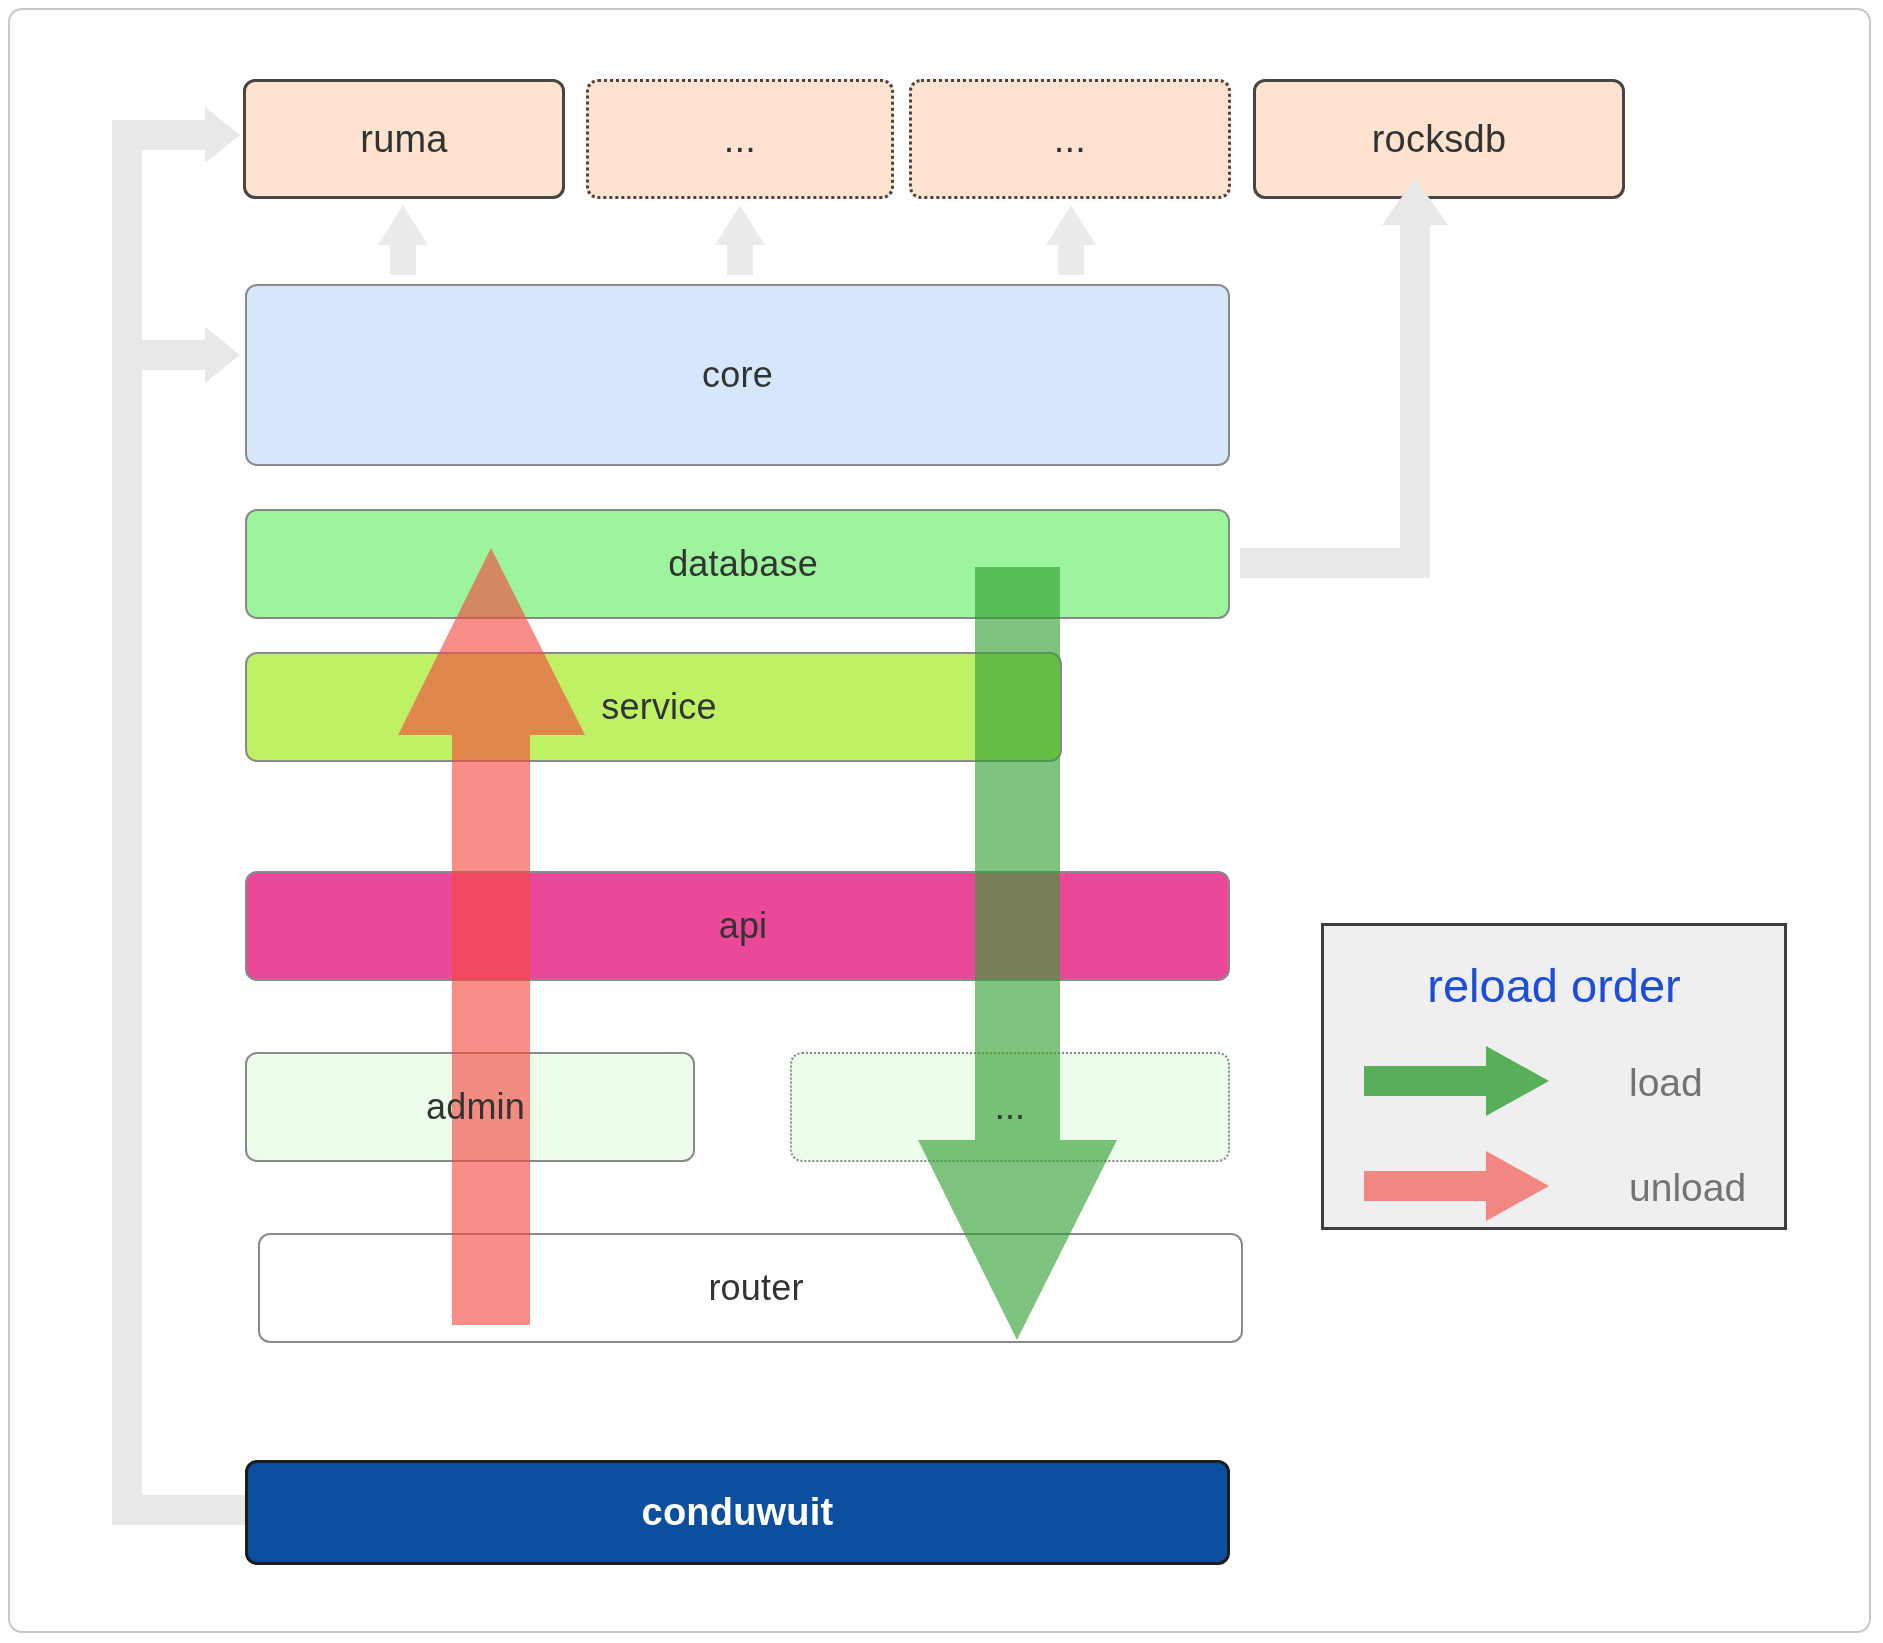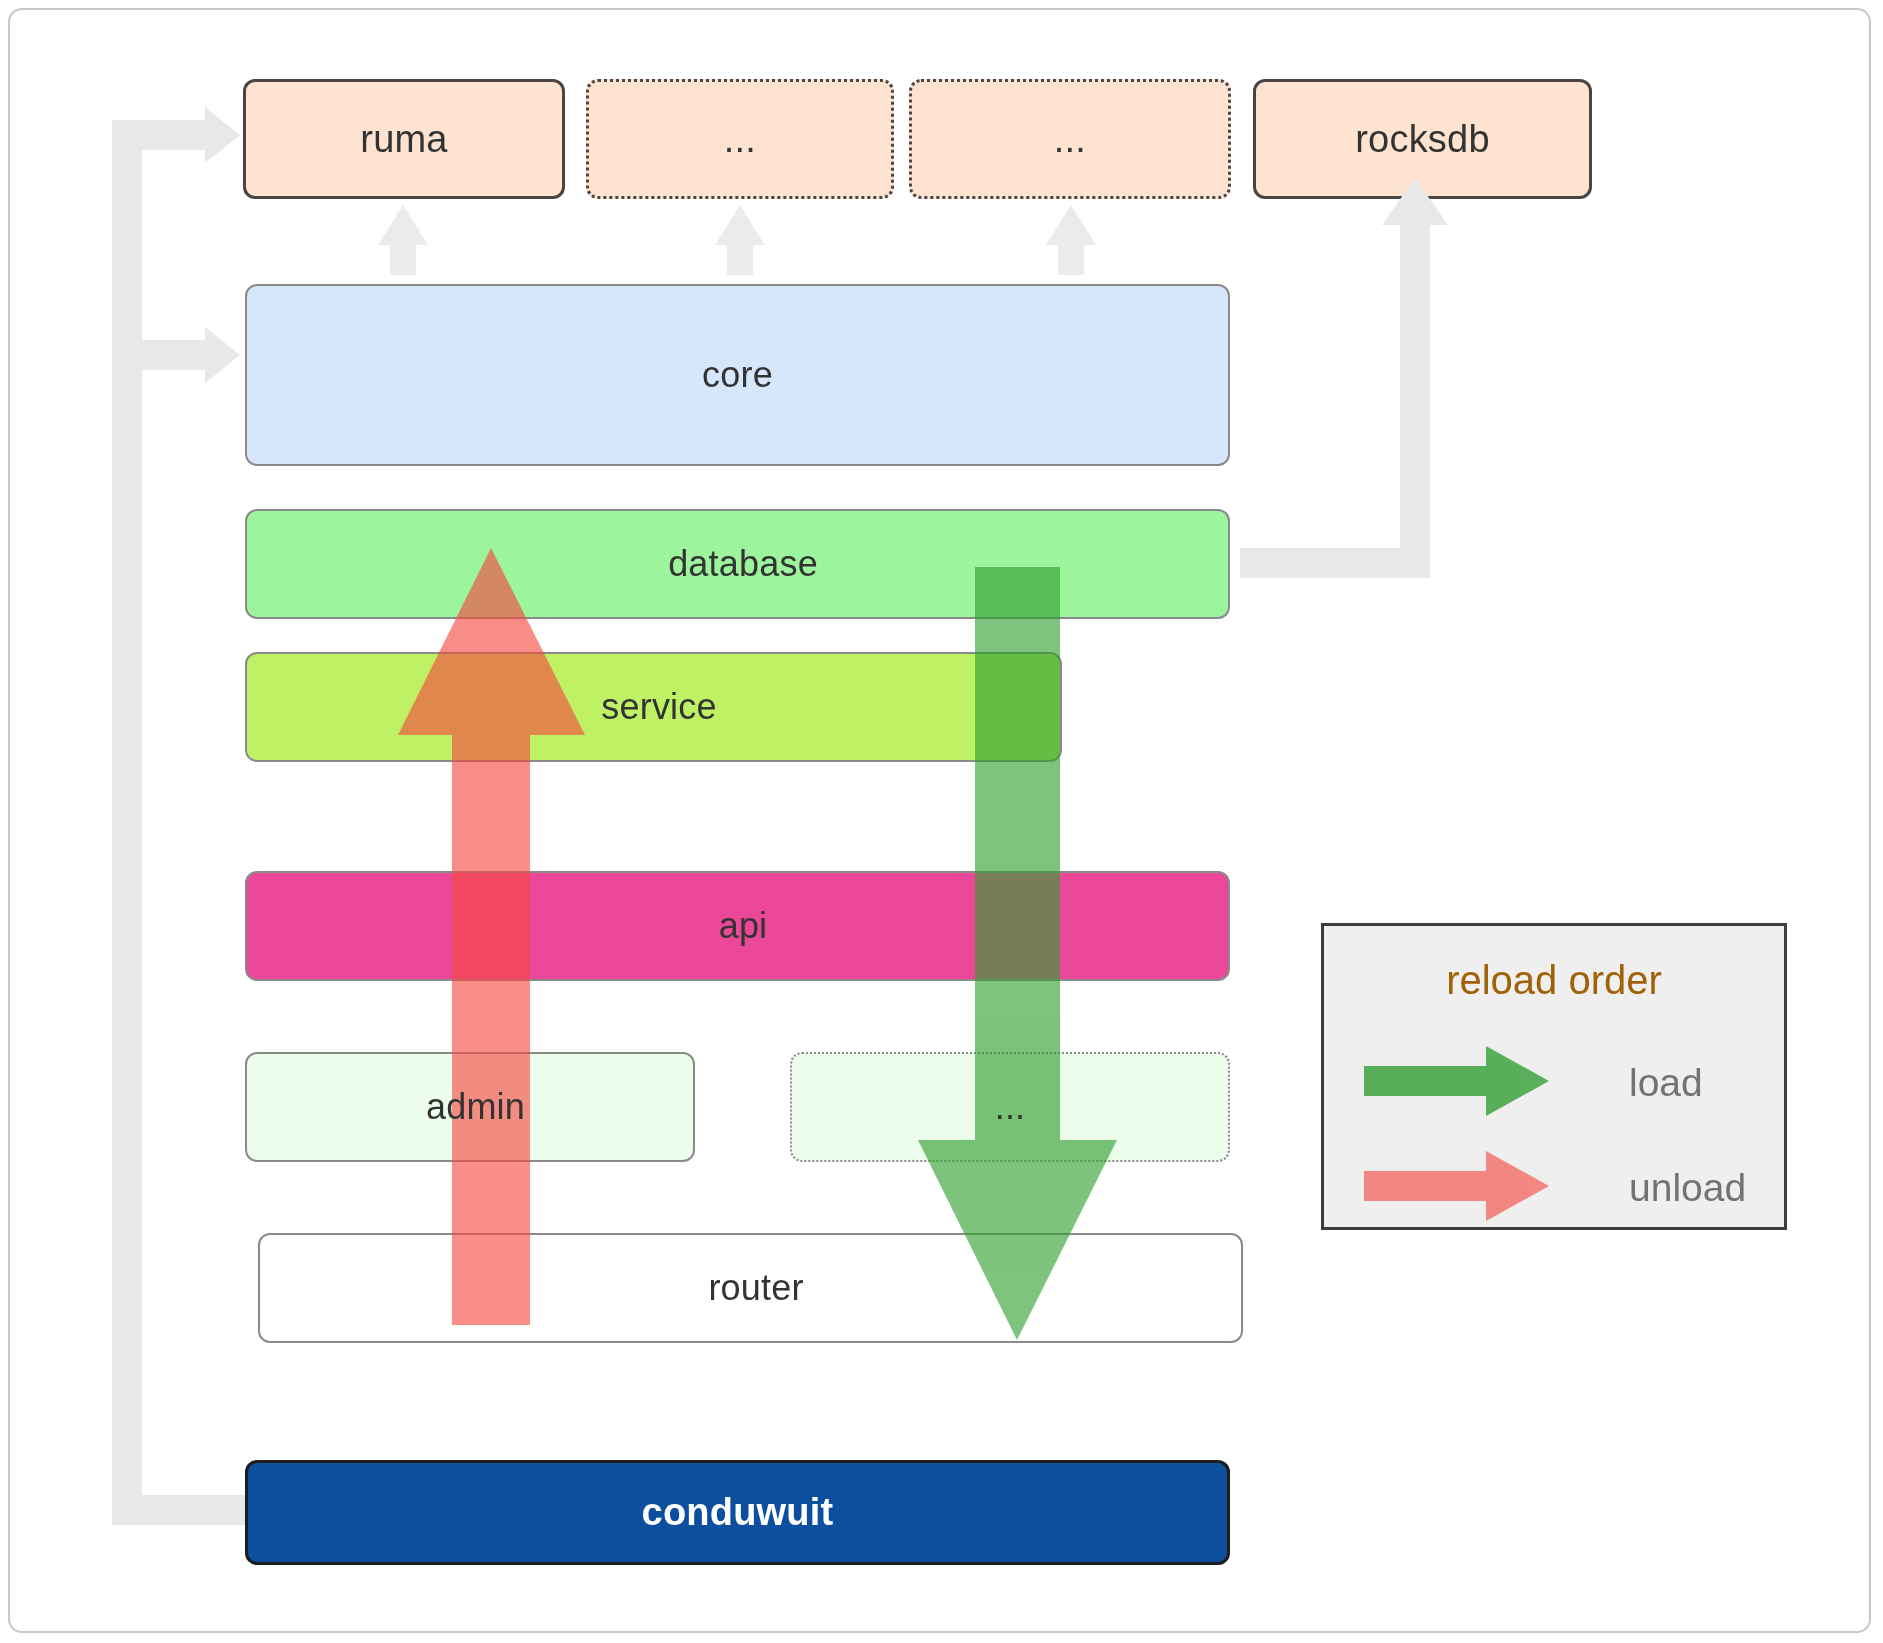--- a/index.html
+++ b/index.html
@@ -82,22 +82,22 @@
     height: 307px;
     background: #efefef;
     border: 3px solid #3d3d3d;
     box-sizing: border-box;
   }
   #legend-title {
     position: absolute;
     width: 100%;
     top: 32px;
     text-align: center;
-    font-size: 40px;
-    color: #a16207;
+    font-size: 47px;
+    color: #1d4ed8;
   }
   .legend-label {
     position: absolute;
     font-size: 39px;
     color: #737373;
     left: 305px;
   }
   .node-label {
     position: relative;
     z-index: 3;
@@ -142,21 +142,21 @@
 
   <div class="node dep" style="left:243px; top:79px; width:322px; height:120px;">
     <span class="node-label">ruma</span>
   </div>
   <div class="node dep-dotted" style="left:586px; top:79px; width:308px; height:120px;">
     <span class="node-label">...</span>
   </div>
   <div class="node dep-dotted" style="left:909px; top:79px; width:322px; height:120px;">
     <span class="node-label">...</span>
   </div>
-  <div class="node dep" style="left:1253px; top:79px; width:339px; height:120px;">
+  <div class="node dep" style="left:1253px; top:79px; width:372px; height:120px;">
     <span class="node-label">rocksdb</span>
   </div>
 
   <div class="node core-node" style="left:245px; top:284px; width:985px; height:182px;">
     <span class="node-label">core</span>
   </div>
 
   <div class="node layer" style="left:245px; top:509px; width:985px; height:110px; background:#9cf59c;">
     <span class="node-label">database</span>
   </div>

